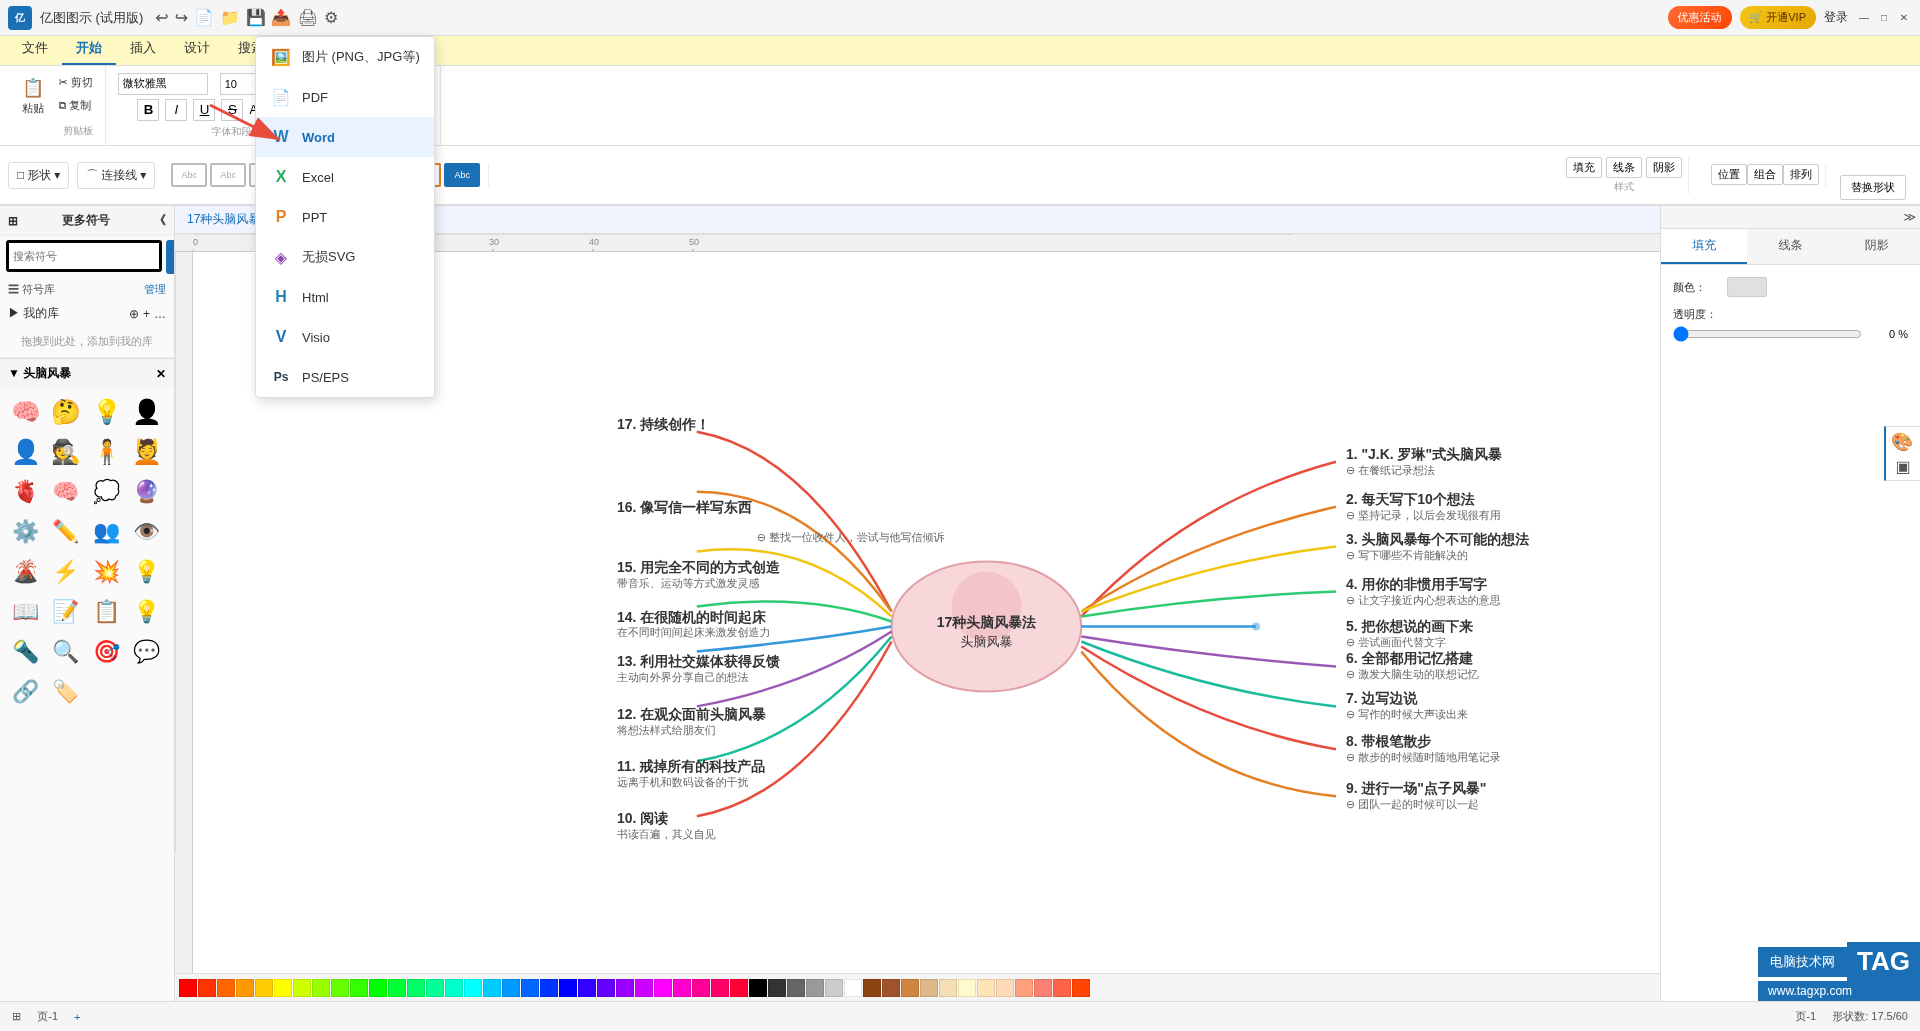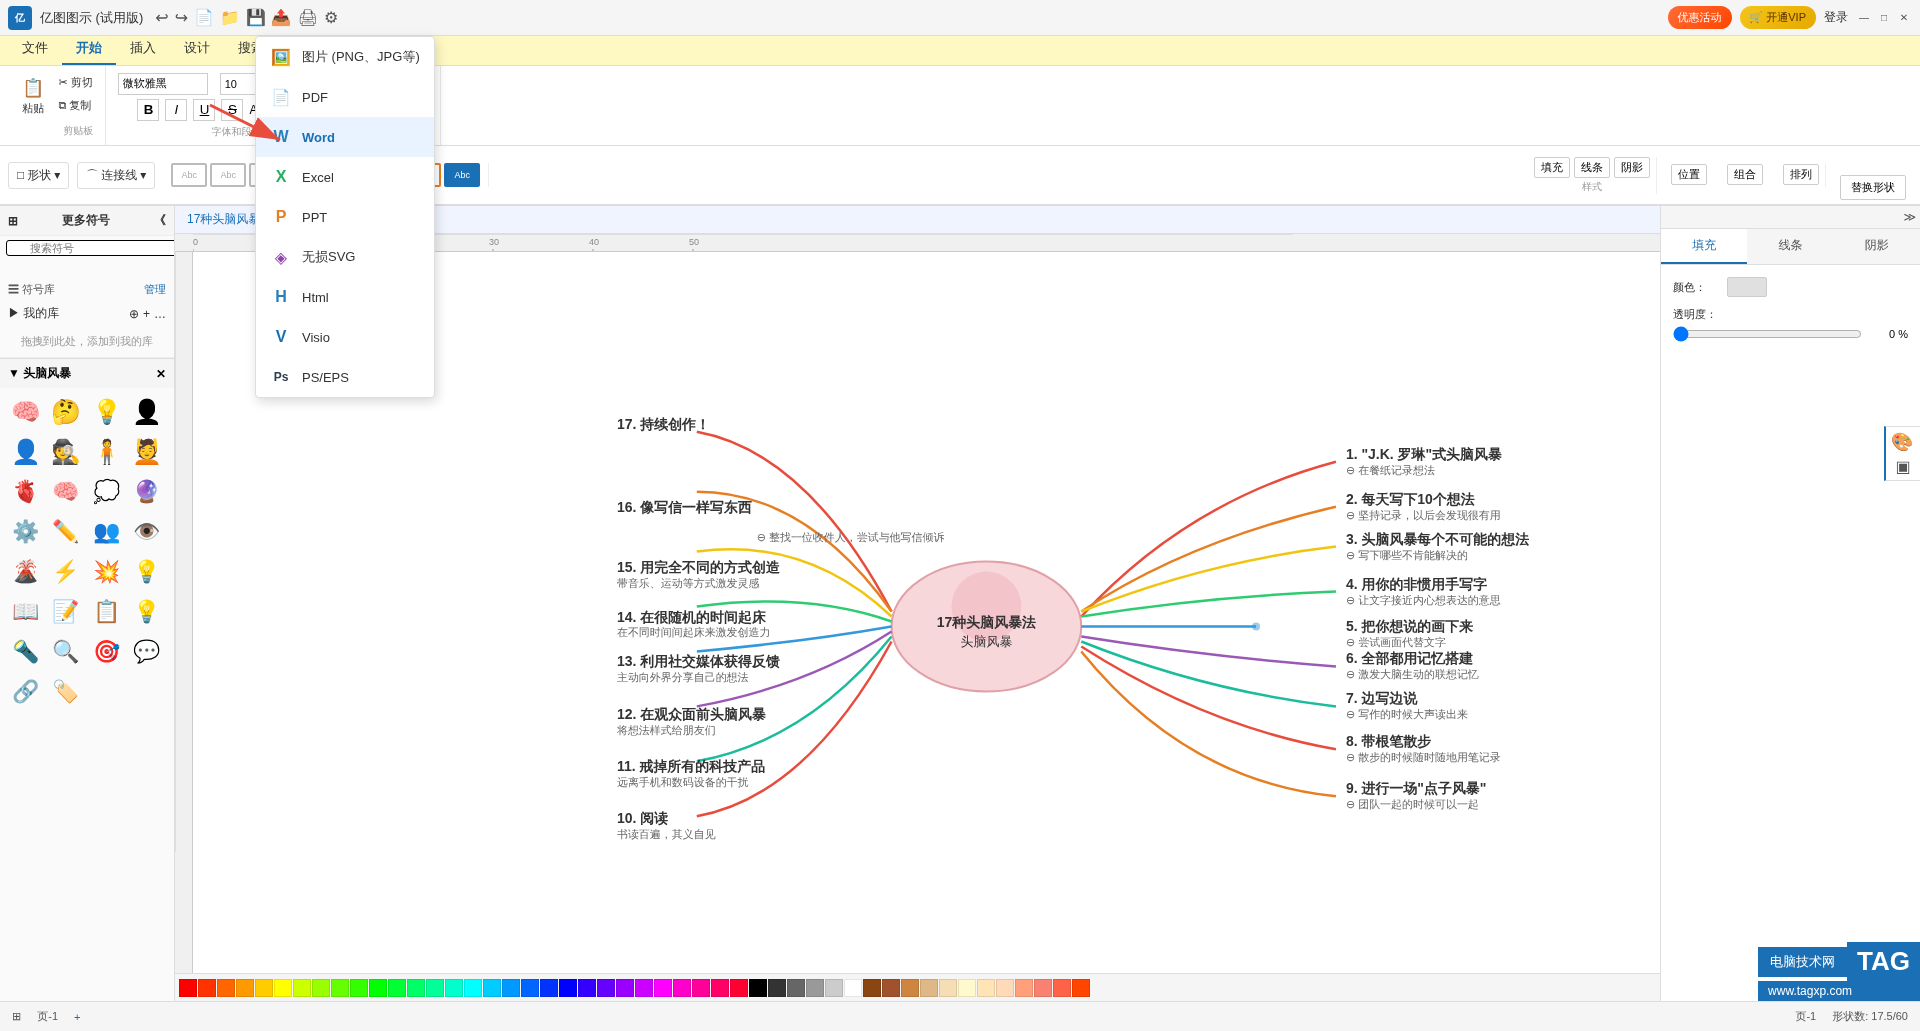--- a/index.html
+++ b/index.html
@@ -61,21 +61,21 @@
       width: 175px; background: #fafafa; border-right: 1px solid #ddd;
       overflow: hidden; display: flex; flex-direction: column;
     }
     .sidebar-section-header {
       display: flex; align-items: center; justify-content: space-between;
       padding: 6px 8px; font-size: 12px; color: #333; font-weight: bold;
       border-bottom: 1px solid #eee; background: #f5f5f5;
     }
     .sidebar-section-icons { display: flex; gap: 4px; }
     .search-row { display: flex; gap: 4px; padding: 4px 6px; }
-    .search-input { flex: 1; height: 16px; border: 1px solid #000000; border-radius: 3px; font-size: 11px; padding: 2px 23px; }
+    .search-input { flex: 1; height: 32px; border: 3px solid #000000; border-radius: 3px; font-size: 11px; padding: 2px 4px; }
     .search-btn { background: #1a6fb5; color: white; border: none; padding: 2px 8px; border-radius: 3px; font-size: 11px; cursor: pointer; }
     .symbol-lib-row { display: flex; justify-content: space-between; padding: 4px 8px; font-size: 11px; color: #555; }
     .symbol-mine { font-size: 12px; color: #333; padding: 4px 8px; display: flex; justify-content: space-between; align-items: center; }
     .symbol-grid { display: grid; grid-template-columns: repeat(4, 1fr); gap: 4px; padding: 6px 8px; }
     .symbol-item { width: 36px; height: 36px; display: flex; align-items: center; justify-content: center; cursor: pointer; border-radius: 3px; }
     .brain-section { border-top: 1px solid #ddd; }
     .brain-header { display: flex; align-items: center; justify-content: space-between; padding: 6px 8px; font-size: 12px; font-weight: bold; background: #f5f5f5; }
 
     
     #canvas-area {
@@ -271,21 +271,21 @@
   <div style="display:flex; gap:8px; margin-left:auto; align-items:center;">
     <div style="display:flex; flex-direction:column; align-items:center; gap:2px; padding:0 6px; border-right:1px solid #eee;">
       <div style="display:flex; gap:4px;">
         <button style="font-size:11px; padding:2px 6px; border:1px solid #ccc; border-radius:2px; background:white; cursor:pointer;">填充</button>
         <button style="font-size:11px; padding:2px 6px; border:1px solid #ccc; border-radius:2px; background:white; cursor:pointer;">线条</button>
         <button style="font-size:11px; padding:2px 6px; border:1px solid #ccc; border-radius:2px; background:white; cursor:pointer;">阴影</button>
       </div>
       <span style="font-size:10px; color:#999;">样式</span>
     </div>
     <div style="display:flex; flex-direction:column; align-items:center; gap:2px; padding:0 6px; border-right:1px solid #eee;">
-      <div style="display:flex; gap:20px;">
+      <div style="display:flex; gap:0;margin-left:8px;">
         <button style="font-size:11px; padding:2px 6px; border:1px solid #ccc; border-radius:2px; background:white; cursor:pointer;">位置</button>
         <button style="font-size:11px; padding:2px 6px; border:1px solid #ccc; border-radius:2px; background:white; cursor:pointer;">组合</button>
         <button style="font-size:11px; padding:2px 6px; border:1px solid #ccc; border-radius:2px; background:white; cursor:pointer;">排列</button>
       </div>
       <span style="font-size:10px; color:#999;"></span>
     </div>
     <div style="display:flex; flex-direction:column; align-items:flex-start; gap:2px; padding:0 6px;margin-top:24px;">
       <button style="font-size:11px; padding:4px 10px; border:1px solid #ccc; border-radius:2px; background:white; cursor:pointer;">替换形状</button>
     </div>
   </div>

